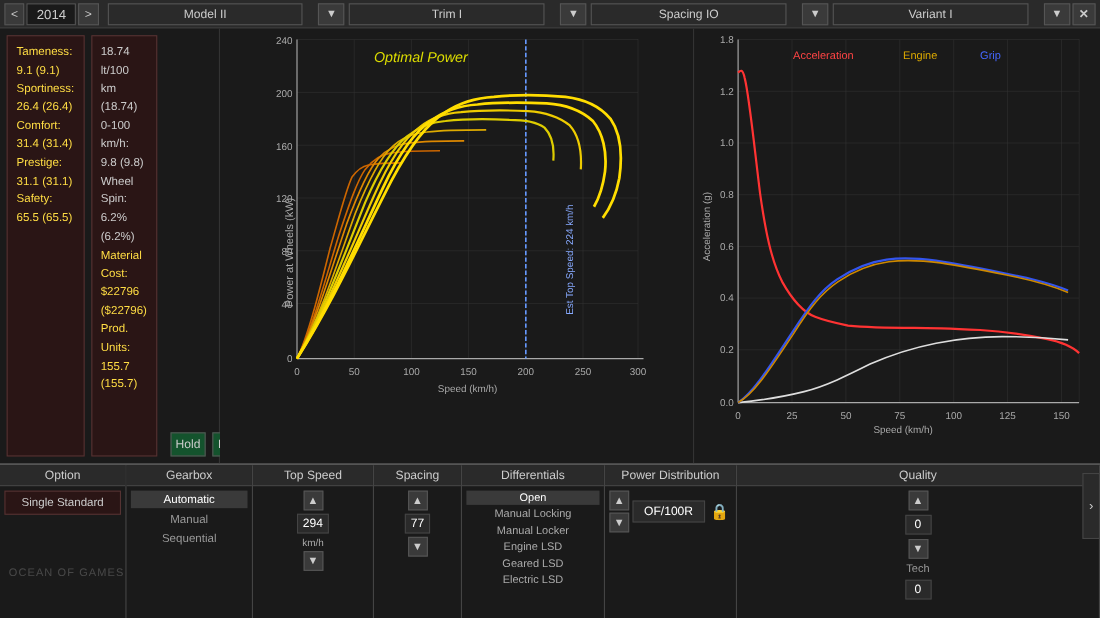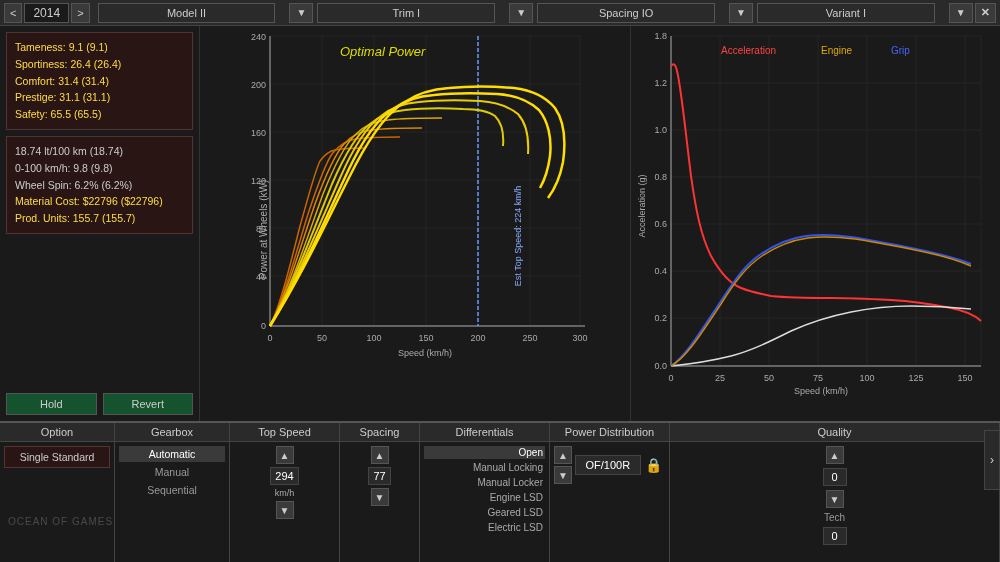--- a/index.html
+++ b/index.html
@@ -85,21 +85,21 @@
       height: 395px;
     }
 
     
     .left-panel {
       width: 200px;
       background: #1a1a1a;
       border-right: 1px solid #333;
       padding: 6px;
       display: flex;
-      flex-direction: column;
+      flex-direction: row;
       gap: 6px;
     }
     .info-box {
       background: #2a1515;
       border: 1px solid #553333;
       padding: 6px 8px;
       font-size: 10.5px;
       line-height: 1.6;
     }
     .info-box .highlight { color: #ffdd44; }
@@ -194,21 +194,21 @@
     .gear-option {
       text-align: center;
       color: #999;
       font-size: 10.5px;
       padding: 2px;
       cursor: pointer;
     }
     .gear-option.active { color: #fff; background: #3a3a3a; }
 
     .diff-option {
-      text-align: right;
+      text-align: center;
       color: #aaa;
       font-size: 10px;
       padding: 1px 2px;
       cursor: pointer;
     }
     .diff-option.active { color: #fff; background: #3a3a3a; }
 
     .ratio-value {
       text-align: center;
       color: #aaa;

